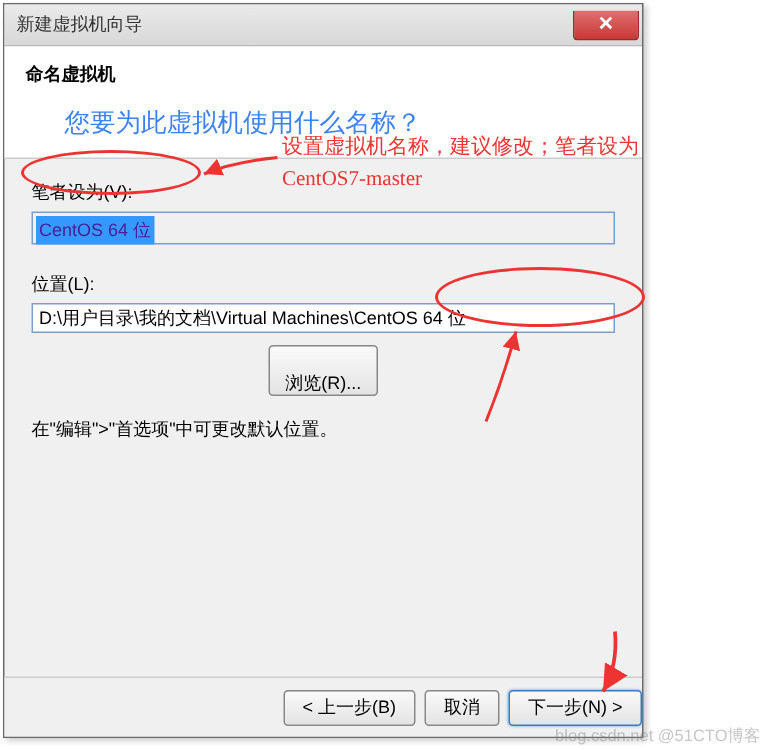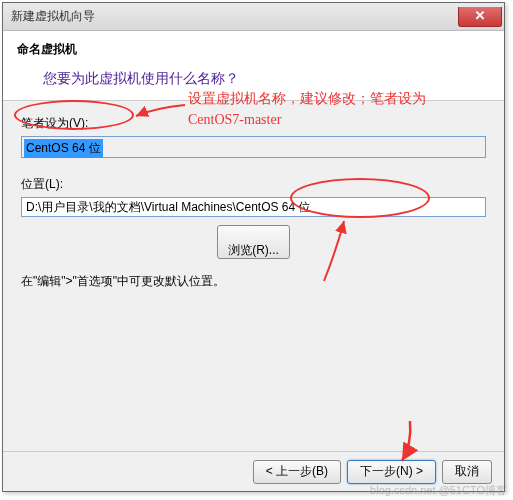--- a/index.html
+++ b/index.html
@@ -6,21 +6,21 @@
     body {
       width: 513px;
       height: 500px;
       font-family: "Microsoft YaHei", SimSun, sans-serif;
       font-size: 12px;
       background: #fff;
       position: relative;
       overflow: hidden;
     }
     .window {
-      width: 503px;
+      width: 427px;
       height: 490px;
       margin: 2px;
       border: 1px solid #6a6a6a;
       background: #f0f0f0;
       box-shadow: 2px 2px 4px rgba(0,0,0,0.2);
       position: relative;
     }
     .titlebar {
       height: 28px;
       background: linear-gradient(to bottom, #eaeaea, #d8d8d8);
@@ -45,38 +45,38 @@
       font-weight: bold;
       font-size: 13px;
       cursor: pointer;
     }
     .header {
       background: #fff;
       border-bottom: 1px solid #ccc;
       padding: 10px 14px 12px 14px;
     }
     .header-title { font-weight: bold; font-size: 12px; margin-bottom: 12px; }
-    .header-sub { font-size: 14px; color: #4c1d95; margin-left: 26px; }
+    .header-sub { font-size: 17px; color: #3b82f6; margin-left: 26px; }
     .content {
       padding: 14px 18px;
       position: relative;
       height: 378px;
     }
     .field-label { font-size: 12px; margin-bottom: 4px; display: block; }
     .text-input {
       width: 100%;
       height: 22px;
       border: 1px solid #7a9fcf;
       padding: 2px 4px;
       font-size: 12px;
       font-family: inherit;
     }
     .name-input-val {
       background: #3399ff;
-      color: #000000;
+      color: #4c1d95;
       padding: 1px 2px;
       display: inline-block;
     }
     .name-field { margin-bottom: 18px; }
     .loc-row { display: flex; gap: 8px; align-items: center; flex-direction: column; }
     .loc-input { flex: 1; }
     .browse-btn {
       height: 24px;
       padding: 16px 10px;
       background: linear-gradient(to bottom, #fafafa, #e3e3e3);
@@ -87,21 +87,21 @@
     }
     .hint { font-size: 12px; margin-top: 14px; }
     .footer {
       position: absolute;
       bottom: 0; left: 0; right: 0;
       height: 40px;
       border-top: 1px solid #ccc;
       display: flex;
       justify-content: flex-end;
       align-items: center;
-      padding-right: 12px;
+      padding-right: 0;
       gap: 6px;
       background: #f0f0f0;
     }
     .nav-btn {
       height: 24px;
       padding: 0 12px;
       background: linear-gradient(to bottom, #fafafa, #e3e3e3);
       border: 1px solid #888;
       border-radius: 3px;
       font-size: 12px;
@@ -172,22 +172,22 @@
         <button class="browse-btn">浏览(R)...</button>
       </div>
     </div>
 
     <div class="hint">在"编辑"&gt;"首选项"中可更改默认位置。</div>
 
   </div>
 
   <div class="footer">
     <button class="nav-btn">&lt; 上一步(B)</button>
+    <button class="nav-btn">取消</button>
     <button class="nav-btn primary">下一步(N) &gt;</button>
-    <button class="nav-btn">取消</button>
   </div>
 
 </div>
 
 <div class="anno" style="left:0; top:0; width:513px; height:500px;">
 
   <div class="red-ellipse" style="left:14px; top:100px; width:120px; height:30px;"></div>
 
   <div class="anno-text" style="left:188px; top:88px;">设置虚拟机名称，建议修改；笔者设为
 CentOS7-master</div>

